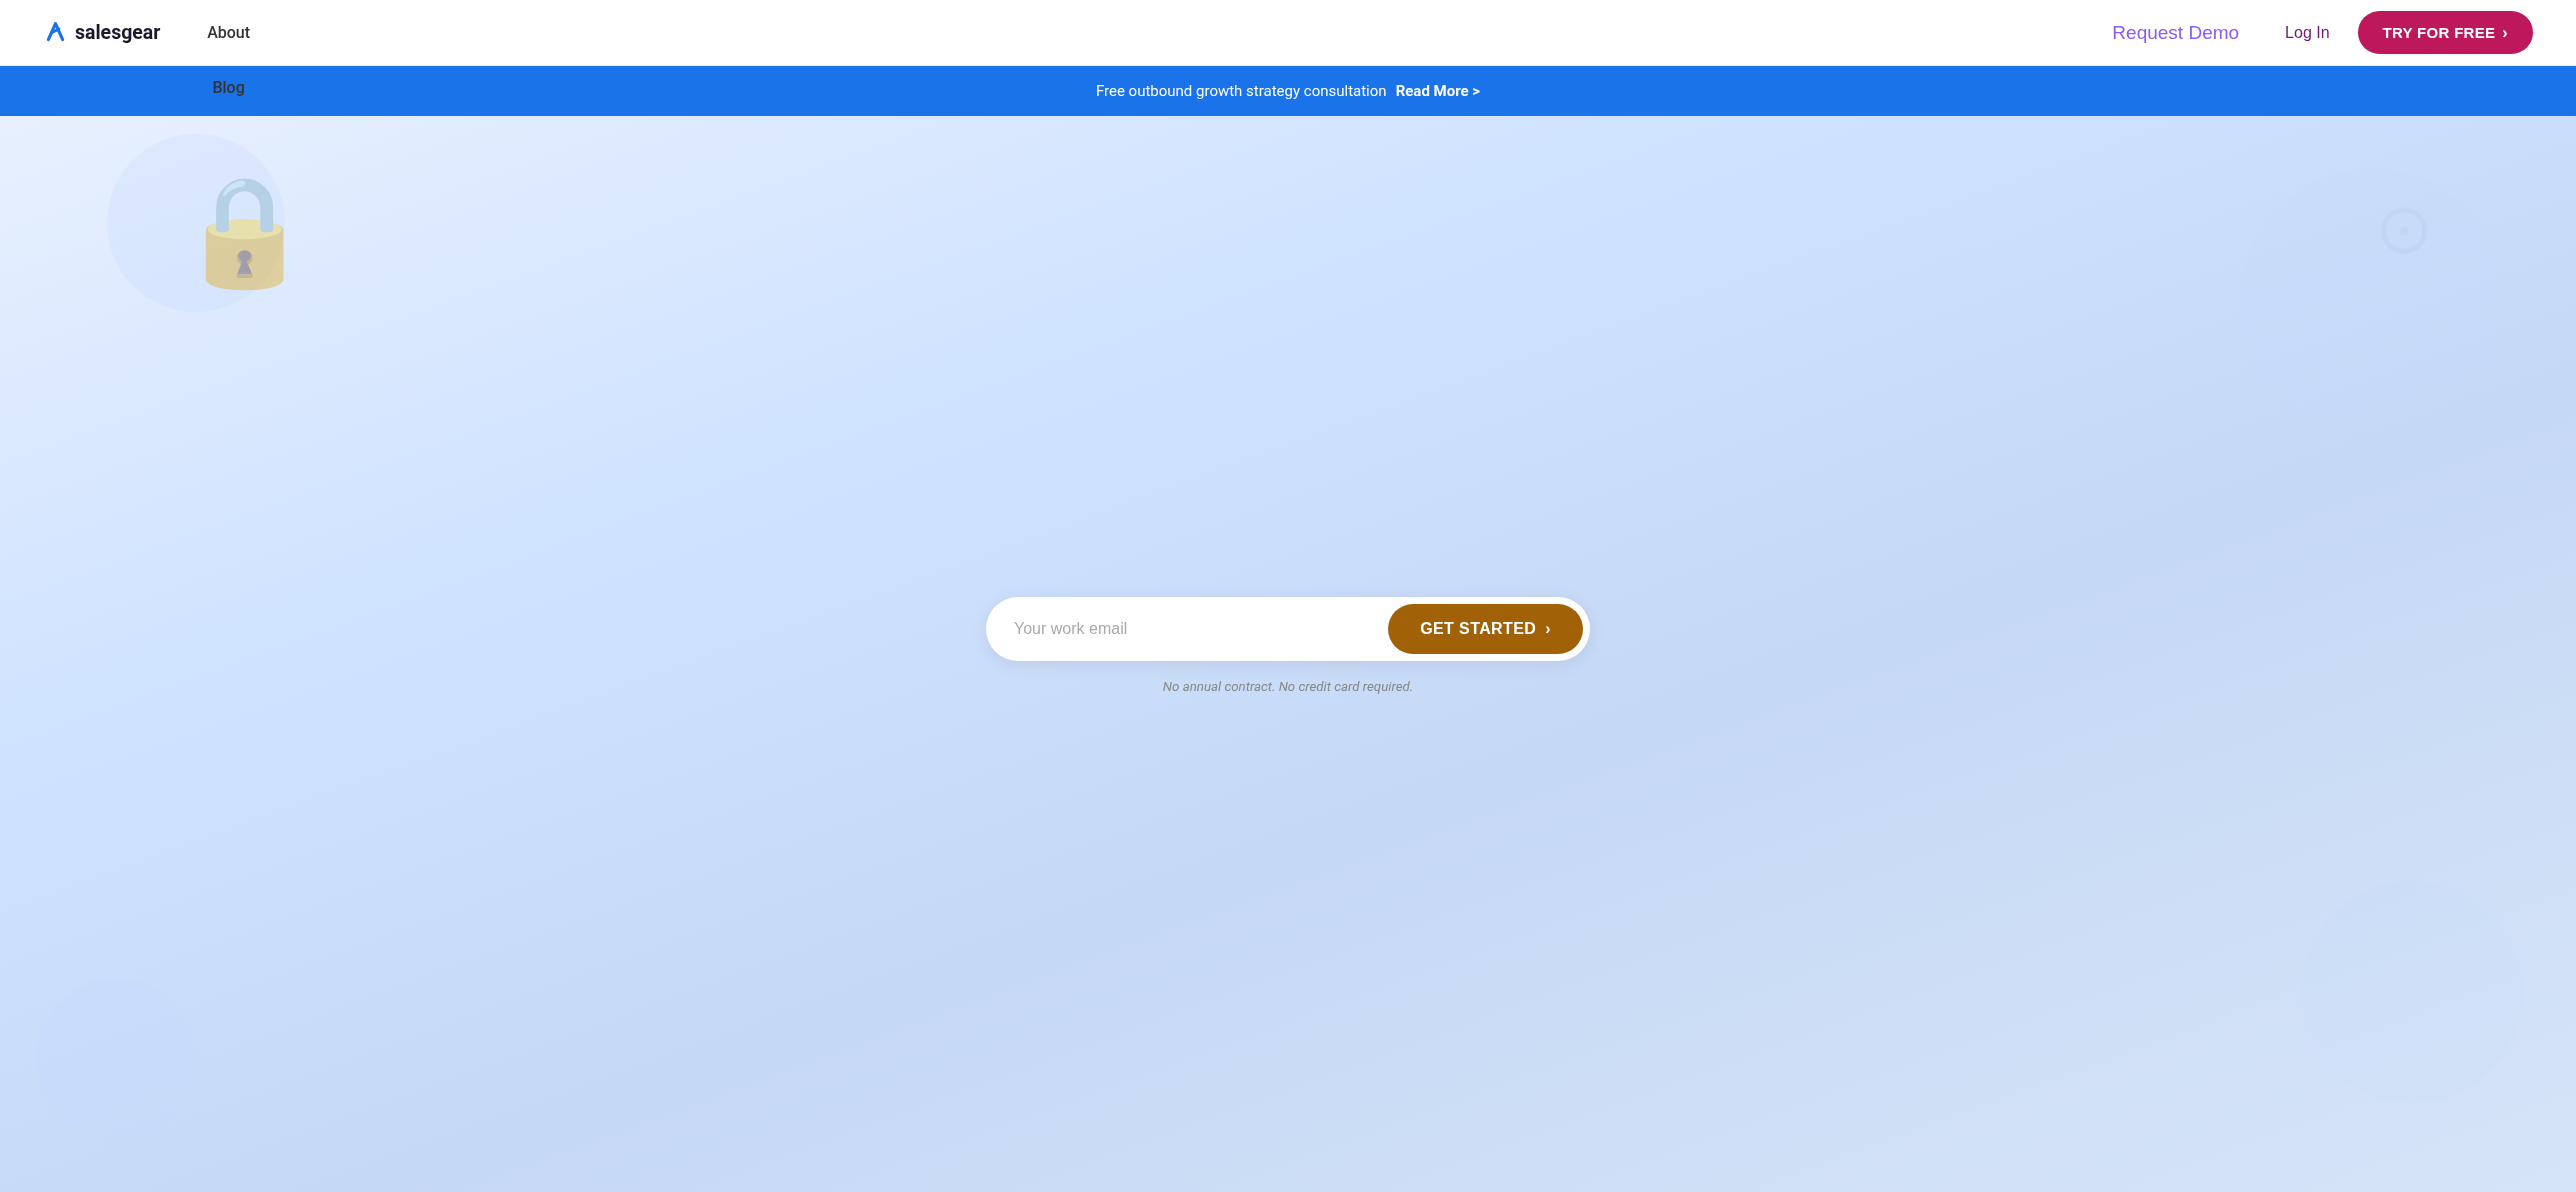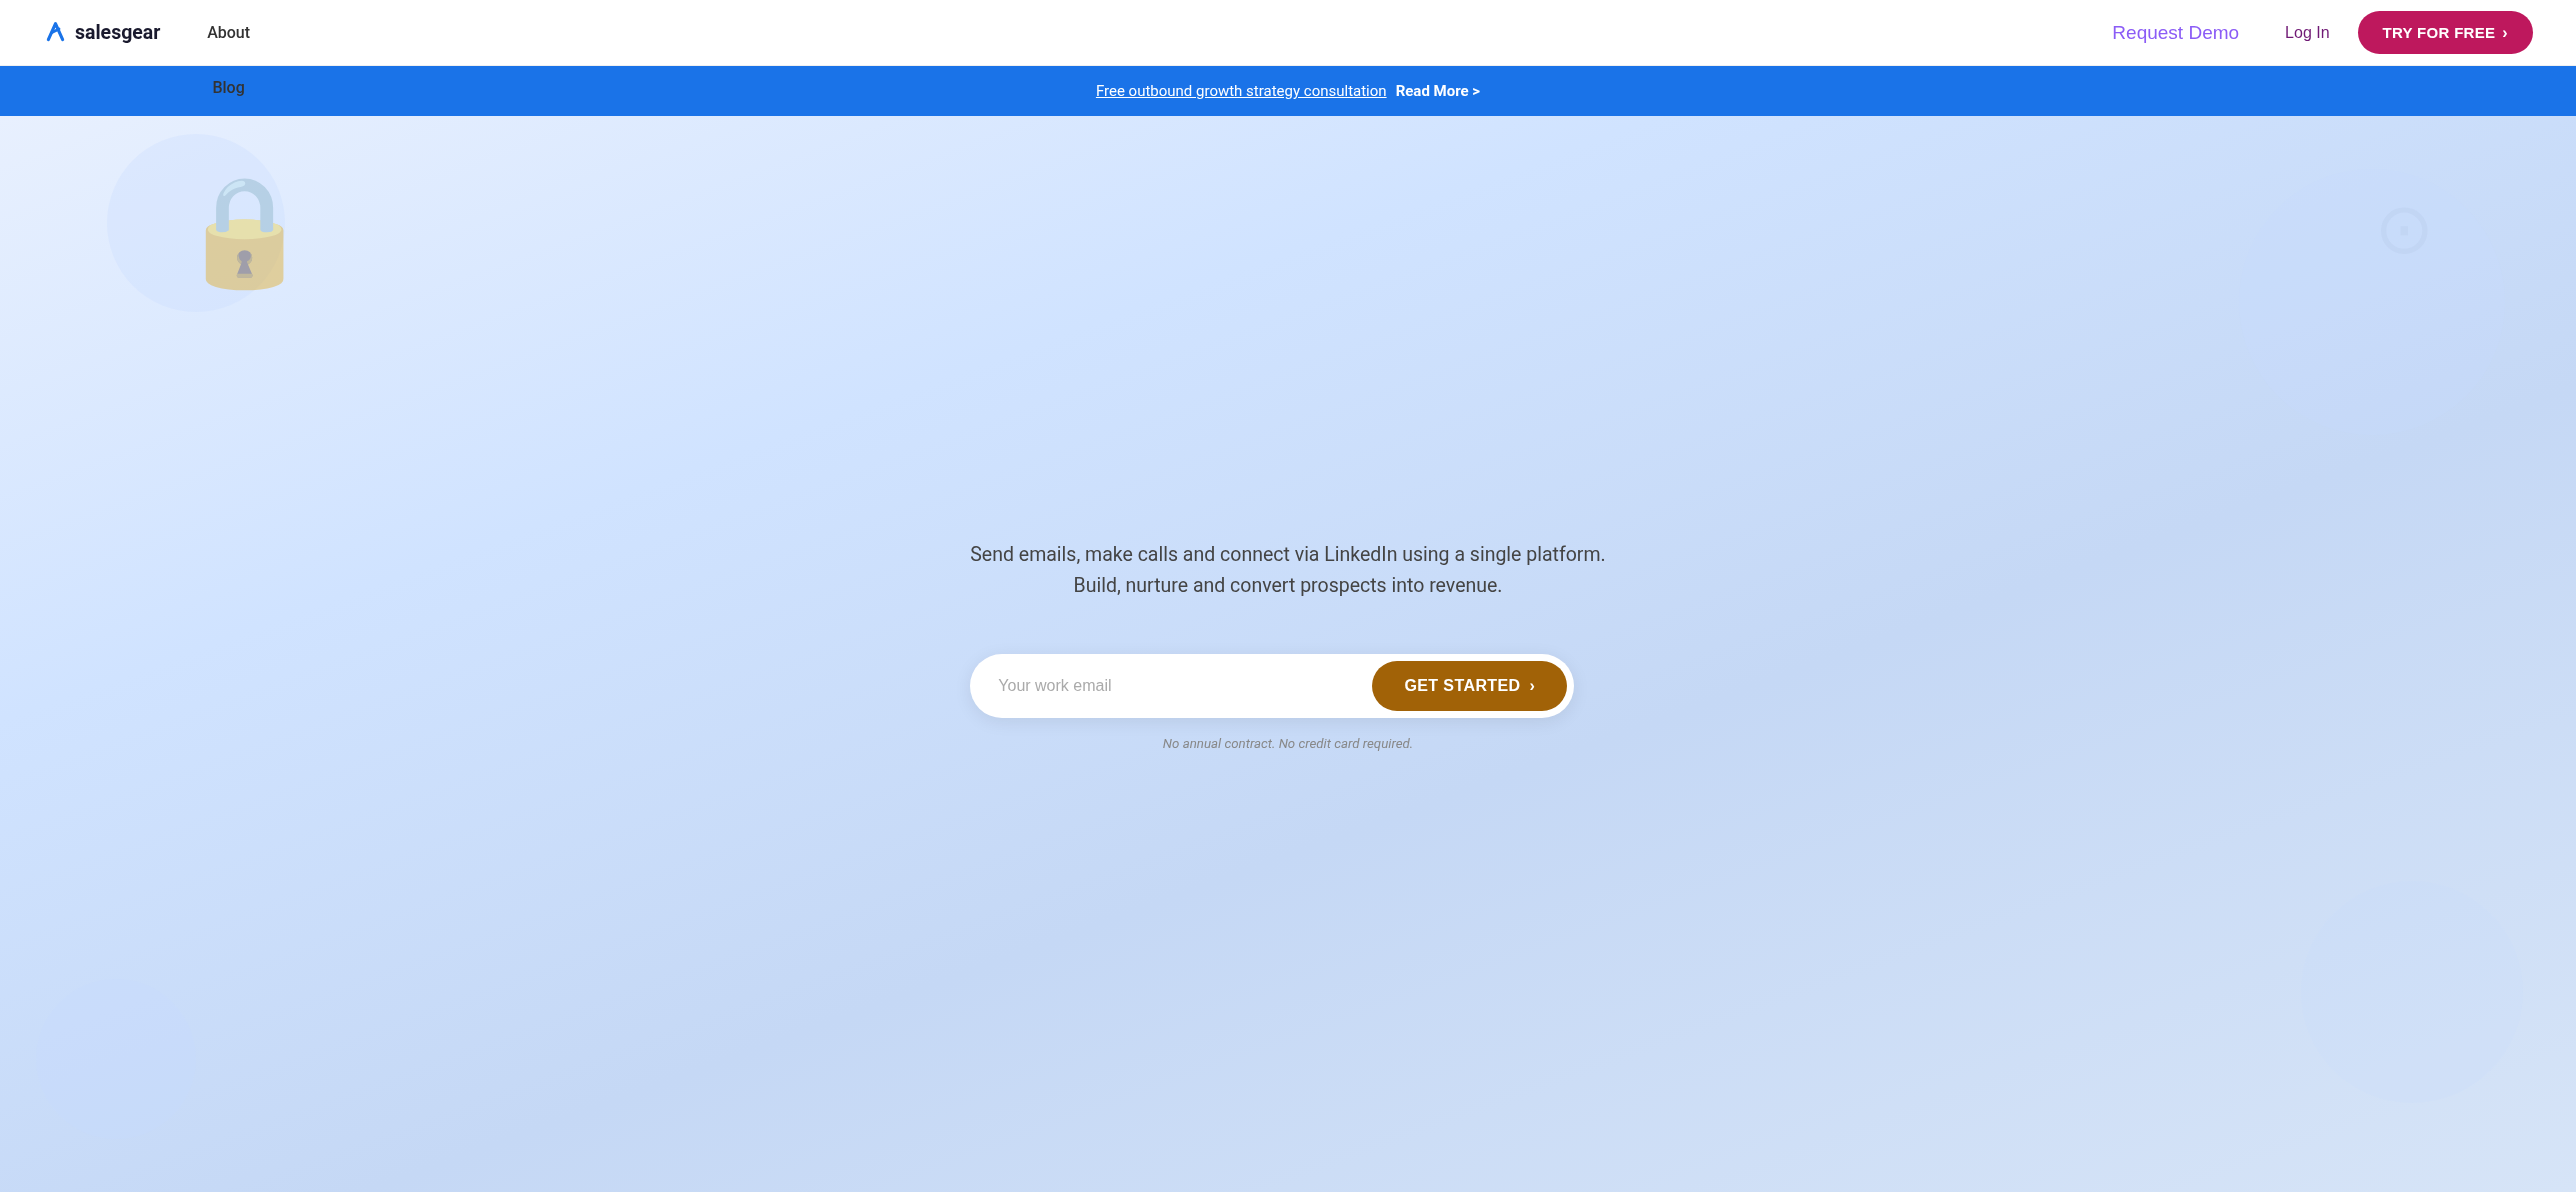--- a/index.html
+++ b/index.html
@@ -111,21 +111,20 @@
     .announcement-banner {
       background: #1a73e8;
       color: #fff;
       text-align: center;
       padding: 16px 0;
       font-size: 15px;
     }
 
     .announcement-banner .banner-text {
       font-weight: 400;
-      text-decoration: underline;
     }
 
     .announcement-banner .read-more {
       font-weight: 700;
       color: #fff;
       text-decoration: none;
       margin-left: 5.3px;
     }
 
     
@@ -318,25 +317,20 @@
 </div>
 
 <section class="hero">
 
   <div class="hero-bg-circle-bottom-left"></div>
   <div class="hero-bg-circle-bottom-right"></div>
   <div class="hero-deco-icon top-left">🔒</div>
   <div class="hero-deco-icon top-right-outer">⊙</div>
 
   <div class="hero-content">
-    <p class="hero-subtitle">
-      <span>Send emails, make calls and connect via LinkedIn using a single platform.</span>
-      <br>
-      <span>Build, nurture and convert prospects into revenue.</span>
-    </p>
 
     <div class="email-form-wrapper">
       <input type="email" class="email-input" placeholder="Your work email" style="">
       <button class="btn-get-started">
         <span>GET STARTED</span>
         <span>›</span>
       </button>
     </div>
 
     <p class="no-contract-text">No annual contract. No credit card required.</p>

